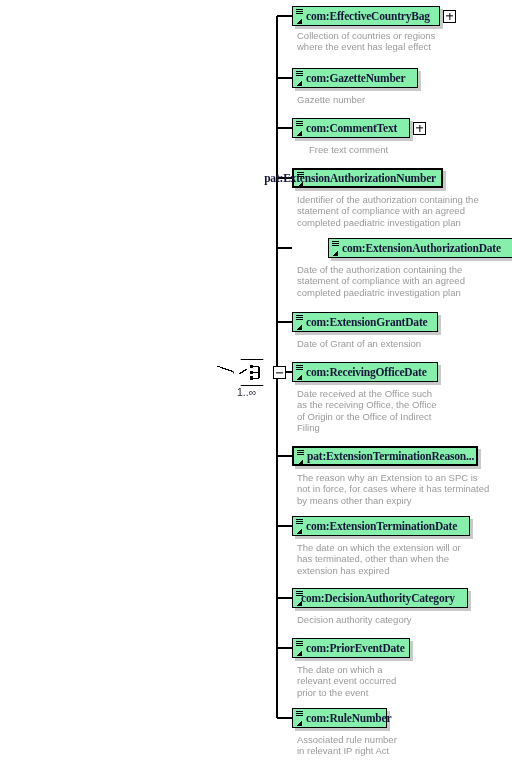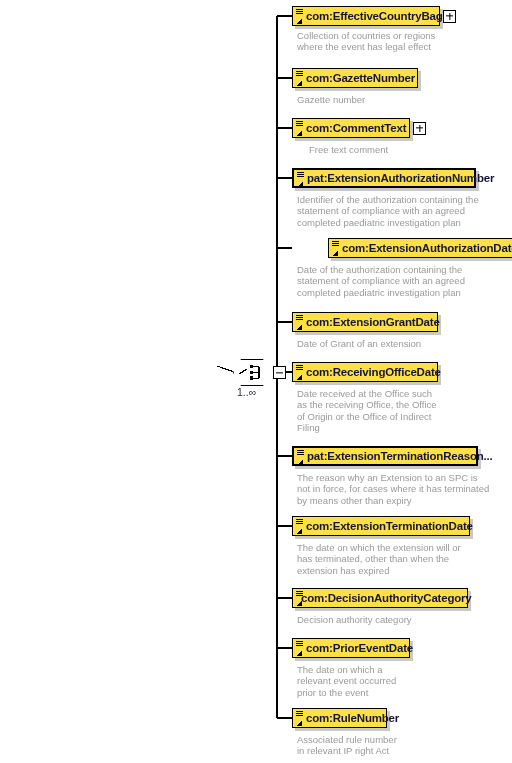--- a/index.html
+++ b/index.html
@@ -106,32 +106,33 @@
 
   
   .elem {
     position: absolute;
     display: flex;
     align-items: flex-start;
   }
   .elem-box {
     box-sizing: border-box;
     position: relative;
-    background: #fde047;
+    background: #86efac;
     border: 1.4px solid #000;
     height: 20px;
     padding: 0 5px 0 13px;
     display: flex;
     align-items: center;
     box-shadow: 3px 3px 0 0 #c9c9c9;
     font-size: 11.5px;
     font-weight: bold;
     color: #16163a;
     letter-spacing: -0.2px;
     white-space: nowrap;
+    font-family: Liberation Serif, serif;
   }
   .elem-box.bold-border {
     border-width: 2.2px;
   }
   
   .elem-icon {
     position: absolute;
     left: 2px;
     top: 1px;
     width: 9px;
@@ -230,21 +231,21 @@
             <line x1="1" y1="3.6" x2="8" y2="3.6" stroke="#000" stroke-width="1.1"></line>
             <line x1="1" y1="5.6" x2="8" y2="5.6" stroke="#000" stroke-width="1.1"></line>
             <path d="M1.5 15.6 L7 10.6 L7 15.6 Z" fill="#000"></path>
           </svg>
           <span>com:CommentText</span>
         </div>
         <div class="pm-box plus elem-plus"></div>
       </div>
       <div class="annot" style="left: 297px; top: 144px; margin-left: 12px;">Free text comment</div>
       <div class="elem" style="left: 292px; top: 168px;">
-        <div class="elem-box bold-border" style="width: 184px;">
+        <div class="elem-box bold-border" style="width: 151px; justify-content: flex-end;">
           <svg class="elem-icon" viewBox="0 0 9 17" shape-rendering="crispEdges">
             <line x1="1" y1="1.6" x2="8" y2="1.6" stroke="#000" stroke-width="1.1"></line>
             <line x1="1" y1="3.6" x2="8" y2="3.6" stroke="#000" stroke-width="1.1"></line>
             <line x1="1" y1="5.6" x2="8" y2="5.6" stroke="#000" stroke-width="1.1"></line>
             <path d="M1.5 15.6 L7 10.6 L7 15.6 Z" fill="#000"></path>
           </svg>
           <span>pat:ExtensionAuthorizationNumber</span>
         </div>
       </div>
       <div class="annot" style="left: 297px; top: 194px;">Identifier of the authorization containing the

